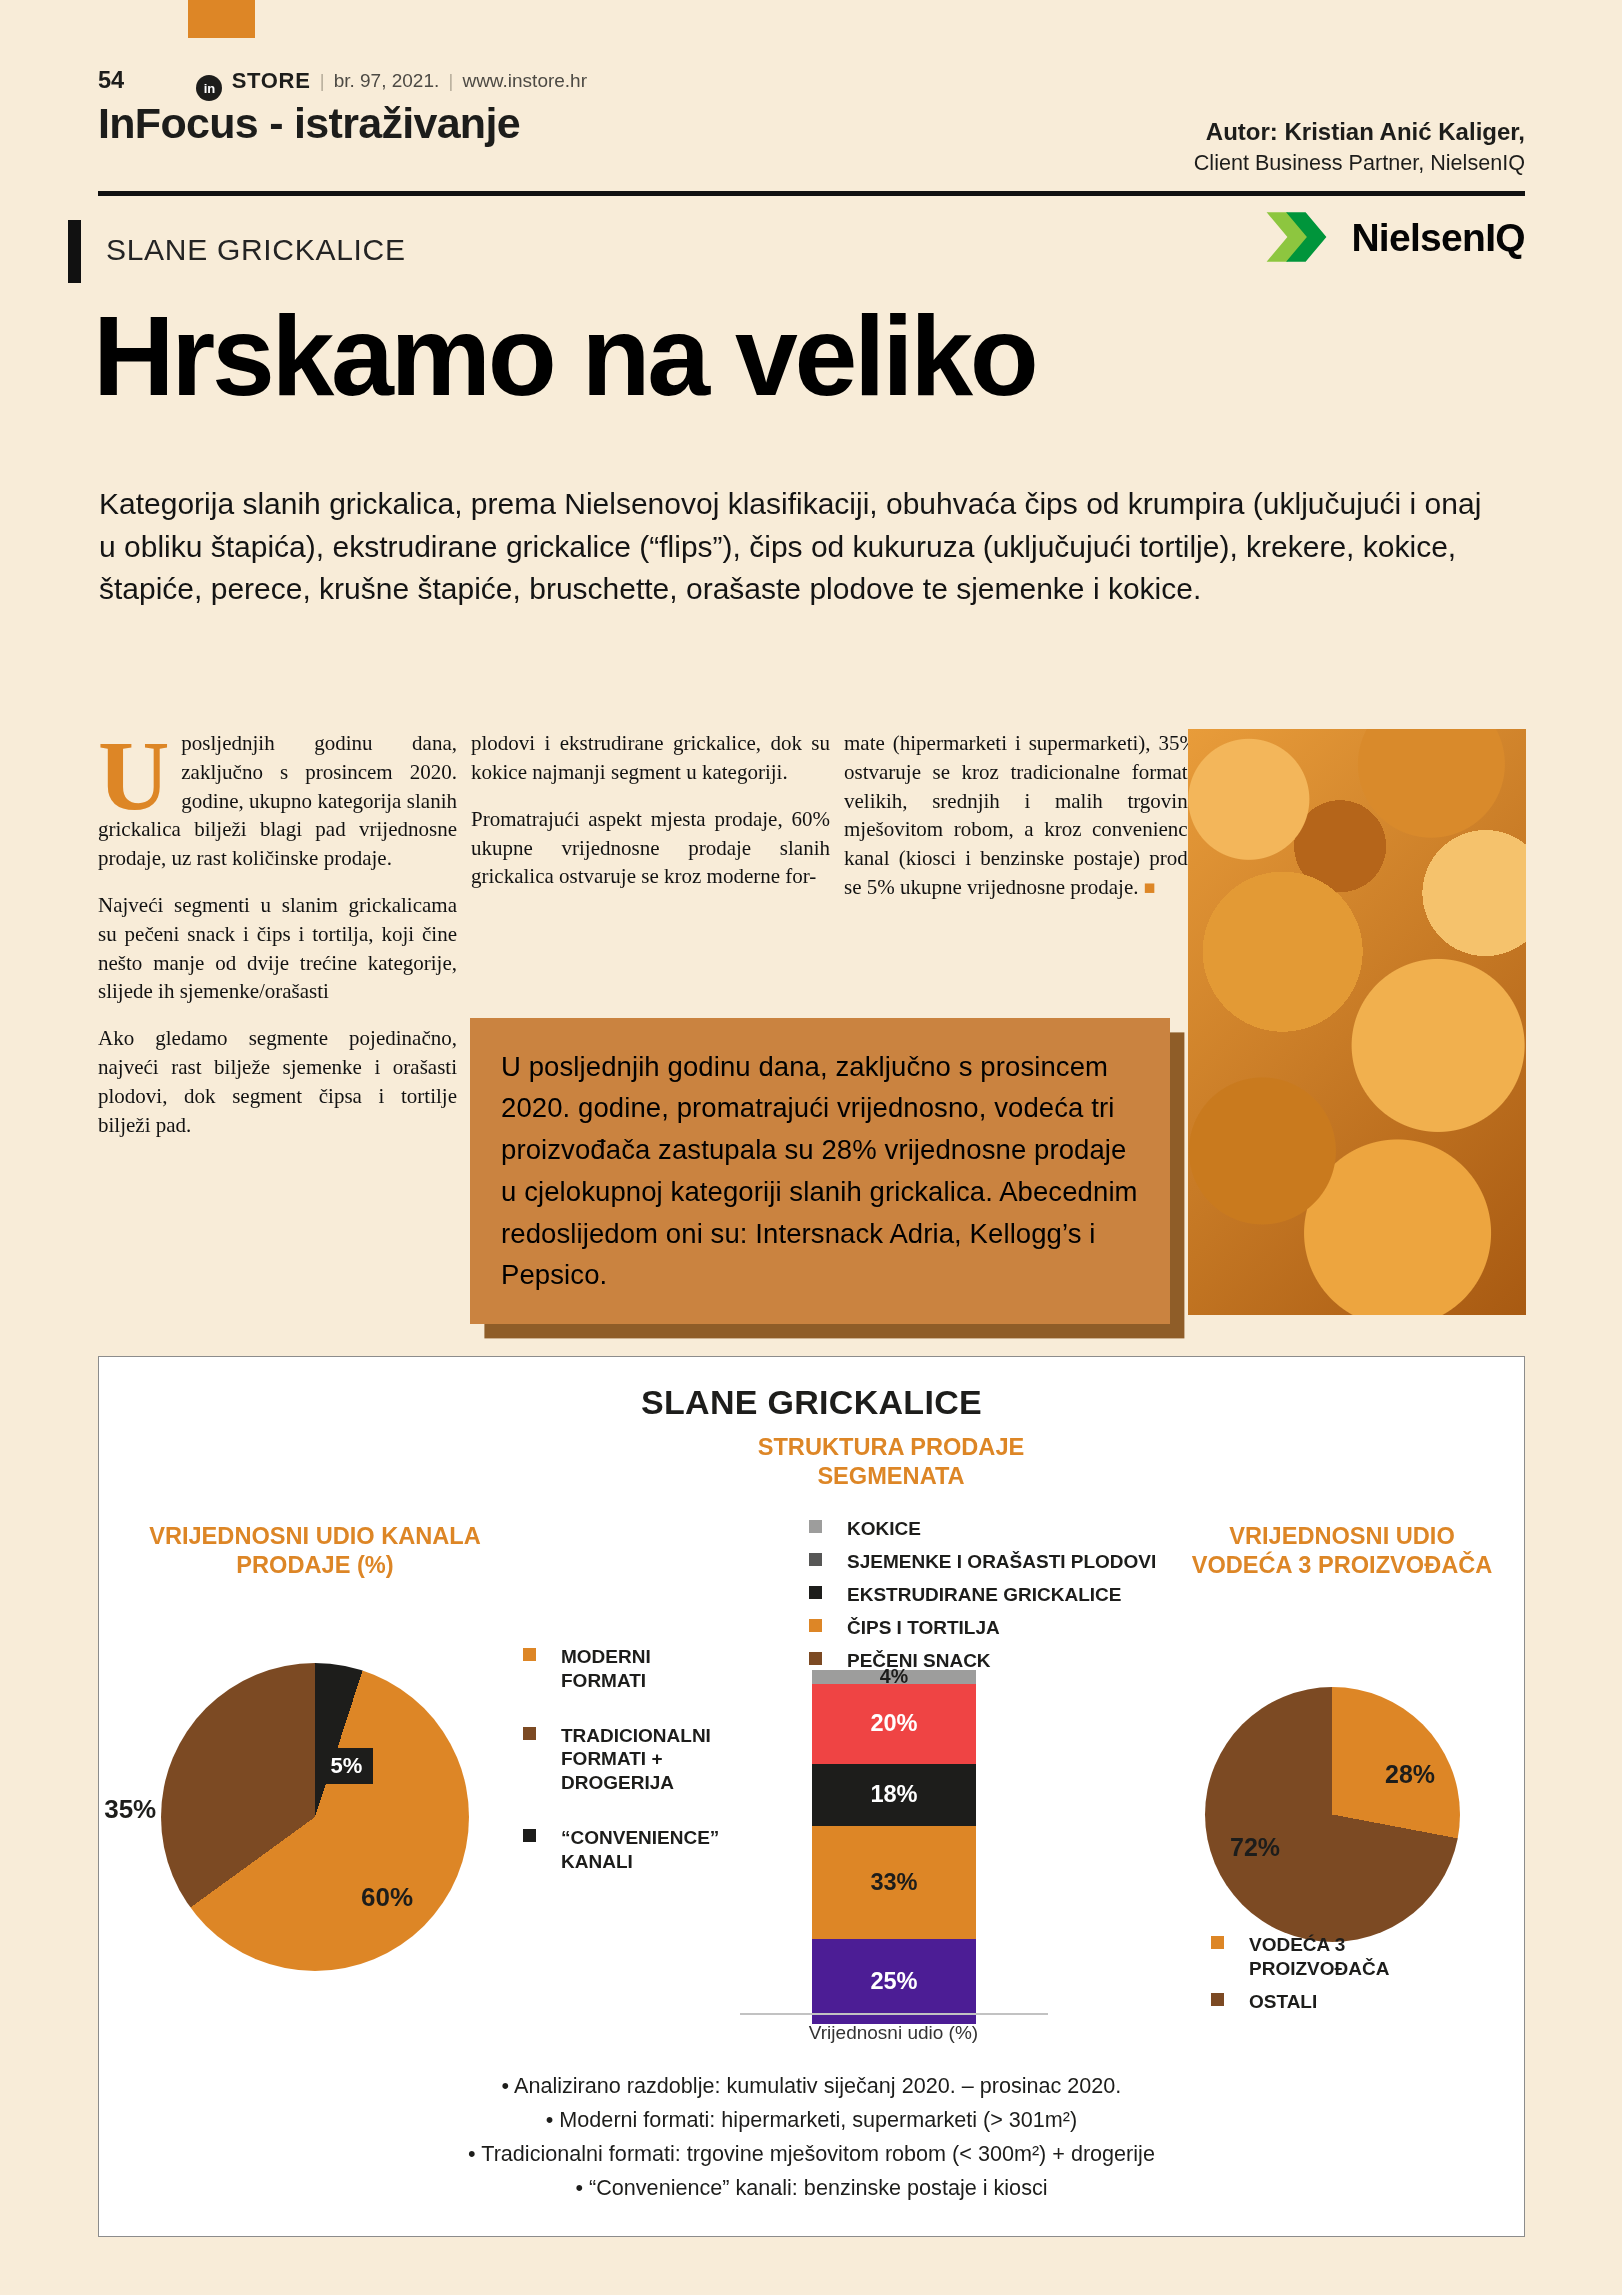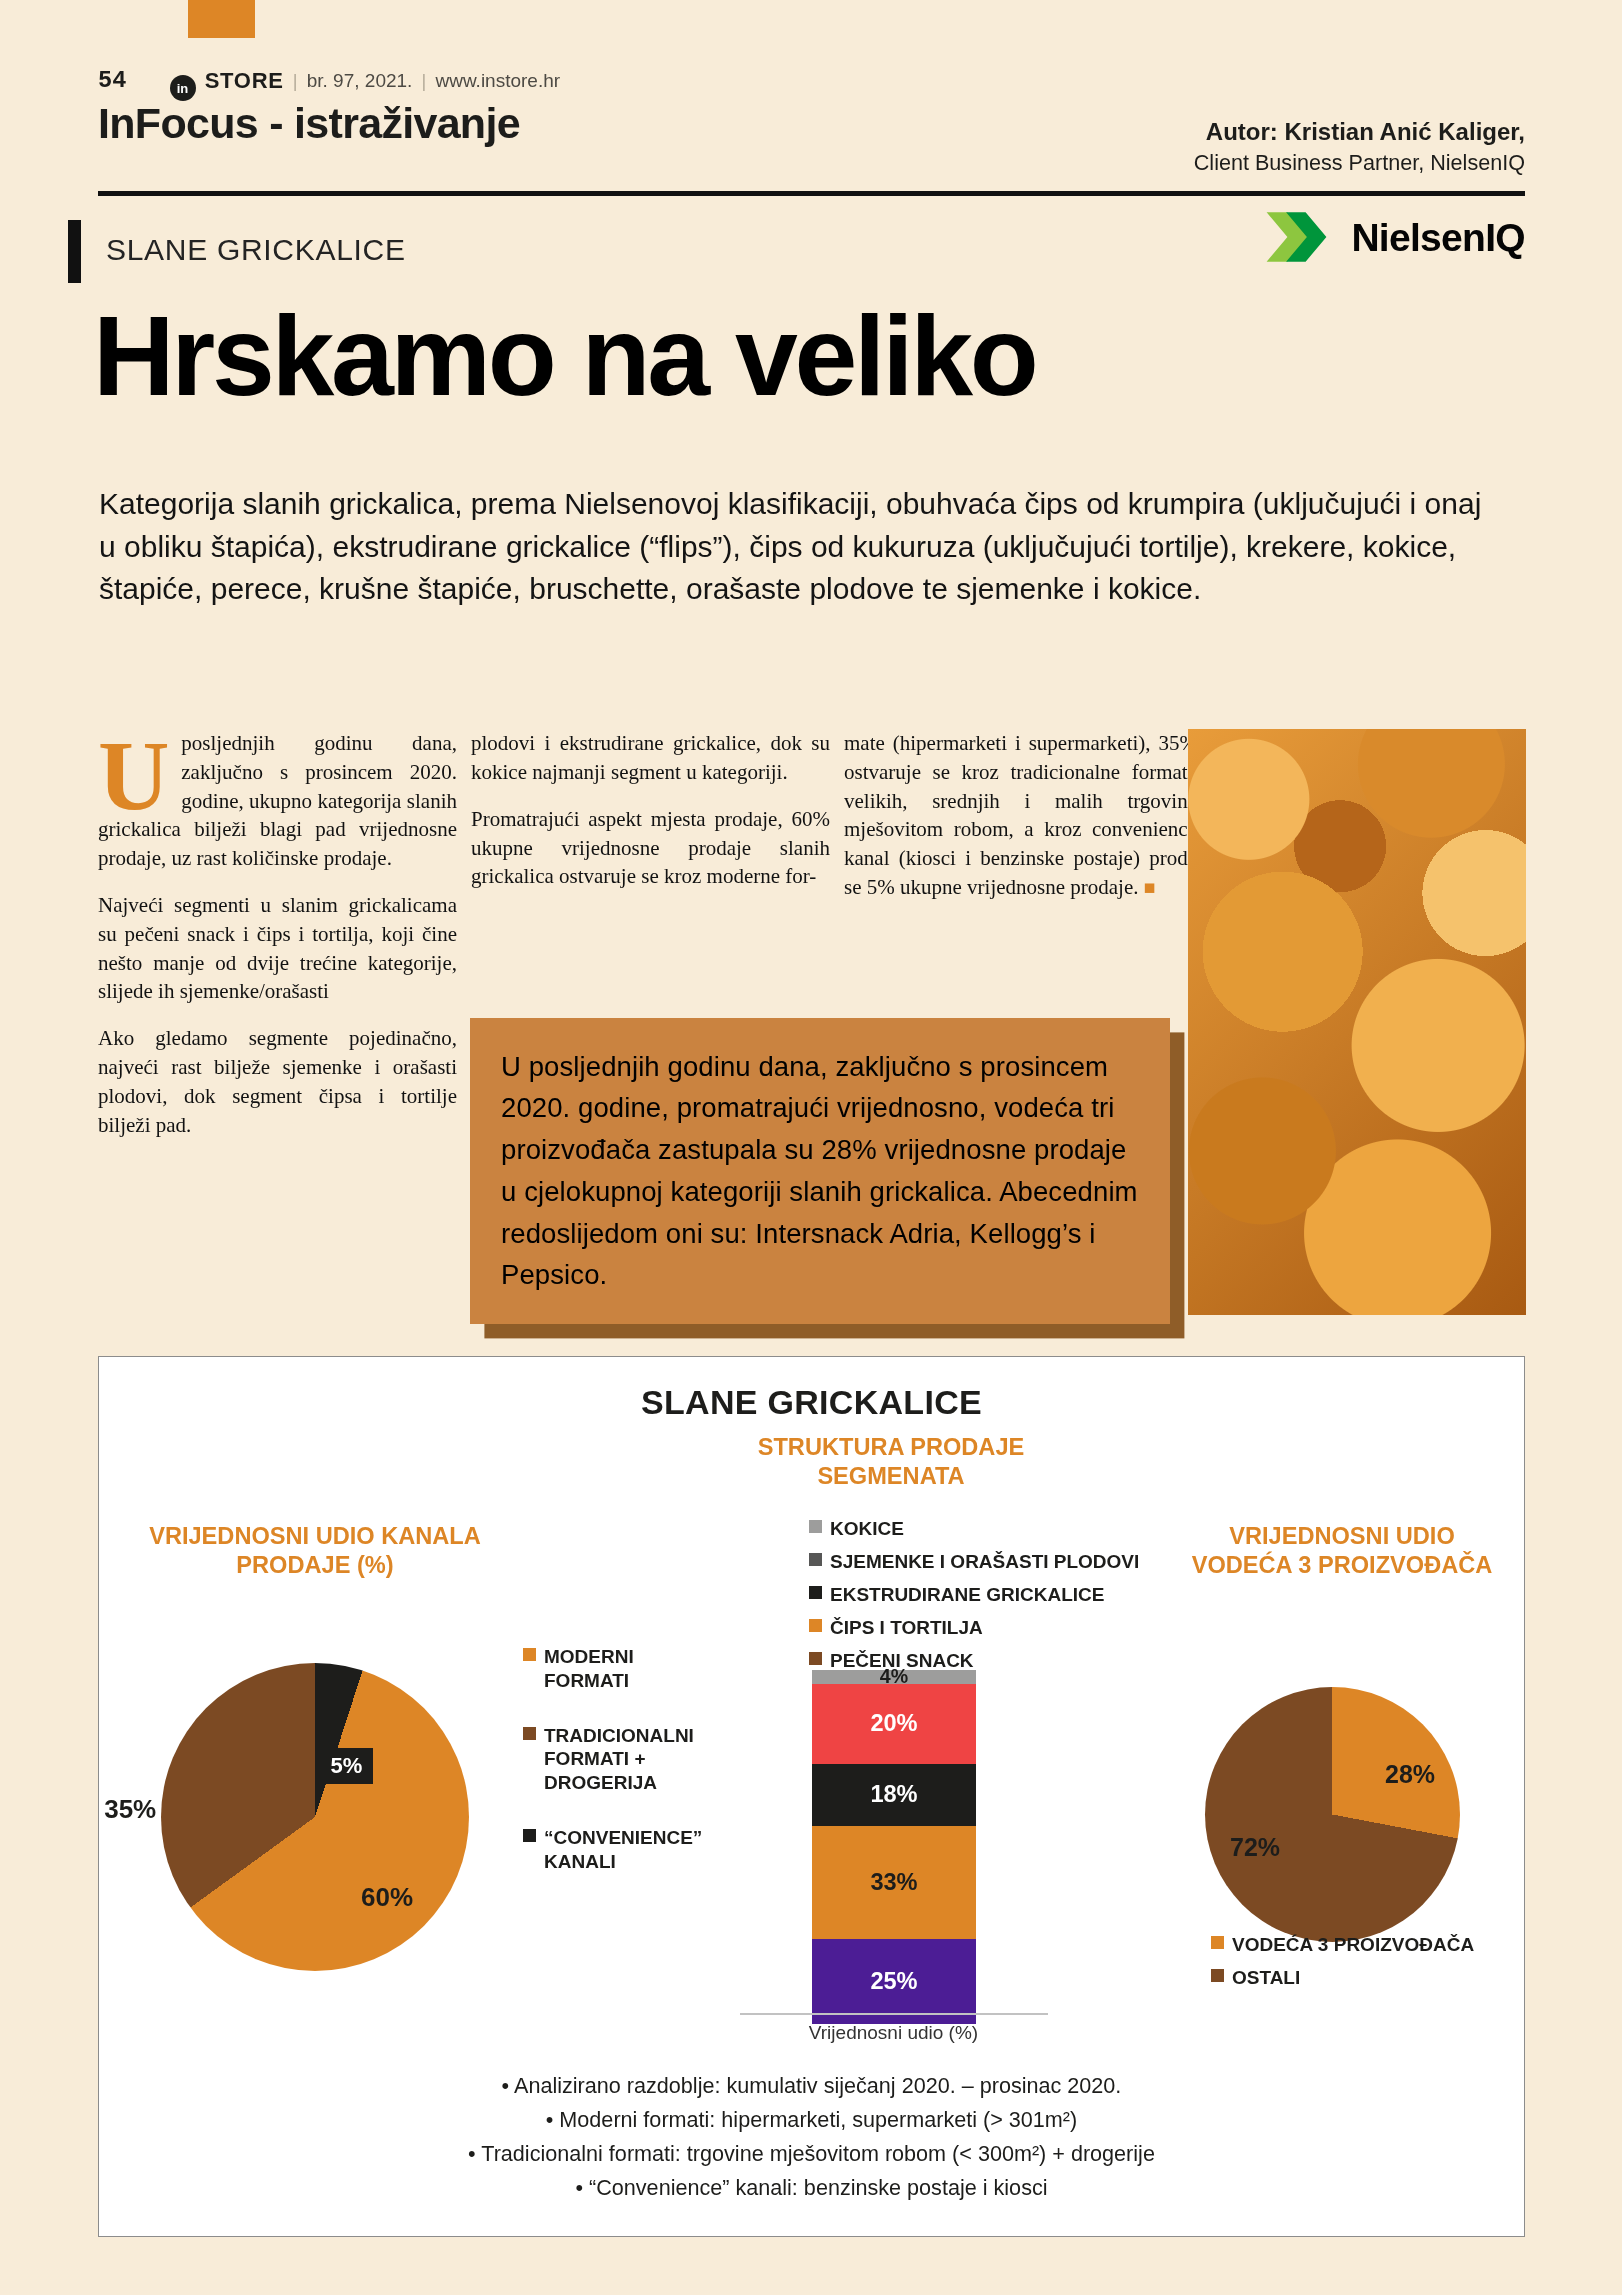--- a/index.html
+++ b/index.html
@@ -2,21 +2,21 @@
 <html style="font-size:10.5px"><head>
 <meta charset="utf-8">
 <style>
   html,body{margin:0;padding:0;background:#e8e2d5;}
   .page{position:relative;width:1623px;height:2295px;background:#f8ecd8;overflow:hidden;
         font-family:"Liberation Sans",sans-serif;color:#1d1d1b;}
 
   
   .top-tab{position:absolute;left:188px;top:0;width:67px;height:38px;background:#dd8626;}
   .masthead{position:absolute;left:98px;top:60px;display:flex;align-items:center;gap:9.2px;}
-  .pagenum{font-size:23.6px;font-weight:bold;margin-right:34px;font-family:Liberation Mono, monospace;}
+  .pagenum{font-size:23.6px;font-weight:bold;margin-right:63px;}
   .logo-circle{width:26px;height:26px;border-radius:50%;background:#1d1d1b;color:#fff;
                display:flex;align-items:center;justify-content:center;font-size:13px;font-weight:bold;margin-top:15px;}
   .logo-store{font-size:22px;font-weight:bold;letter-spacing:0.7px;}
   .mast-sep{color:#b4ab99;font-size:18.3px;}
   .mast-issue,.mast-site{font-size:19px;color:#4d4a44;}
 
   
   .section-title{position:absolute;left:98px;top:99px;font-size:43px;font-weight:bold;letter-spacing:-0.7px;}
   .author-block{position:absolute;right:98px;top:118px;text-align:right;}
   .author{font-size:24px;font-weight:bold;}
@@ -64,21 +64,21 @@
   .igbox{position:absolute;left:98px;top:1356px;width:1427px;height:881px;background:#fff;
          border:1.3px solid #8c8c8c;box-sizing:border-box;}
   .ig-title{position:absolute;left:0;top:26px;width:100%;text-align:center;
             font-size:34px;font-weight:bold;letter-spacing:0.3px;}
   .ig-orange-title{position:absolute;color:#dd8626;font-weight:bold;font-size:23.6px;
                    line-height:1.25;text-align:center;}
   .t-left{left:46px;top:165px;width:340px;}
   .t-mid{left:648px;top:76px;width:288px;}
   .t-right{left:1086px;top:165px;width:314px;}
 
-  .lg-item{display:flex;align-items:flex-start;gap:8px;margin-bottom:9.2px;}
+  .lg-item{display:flex;align-items:flex-start;gap:25px;margin-bottom:9.2px;}
   .lg-label{font-size:19px;font-weight:bold;color:#1d1d1b;line-height:1.25;}
   .sw{width:13px;height:13px;flex:0 0 13px;margin-top:3.3px;}
   .sw-or{background:#dd8626;} .sw-br{background:#7c4a23;} .sw-bk{background:#1d1d1b;}
   .sw-g1{background:#9d9d9c;} .sw-g2{background:#575756;}
 
   .mid-legend{position:absolute;left:710px;top:160px;width:543px;}
   .pie1-legend{position:absolute;left:424px;top:288px;width:196px;}
   .pie1-legend .lg-item{margin-bottom:31px;}
   .pie2-legend{position:absolute;left:1112px;top:576px;width:275px;}
 

